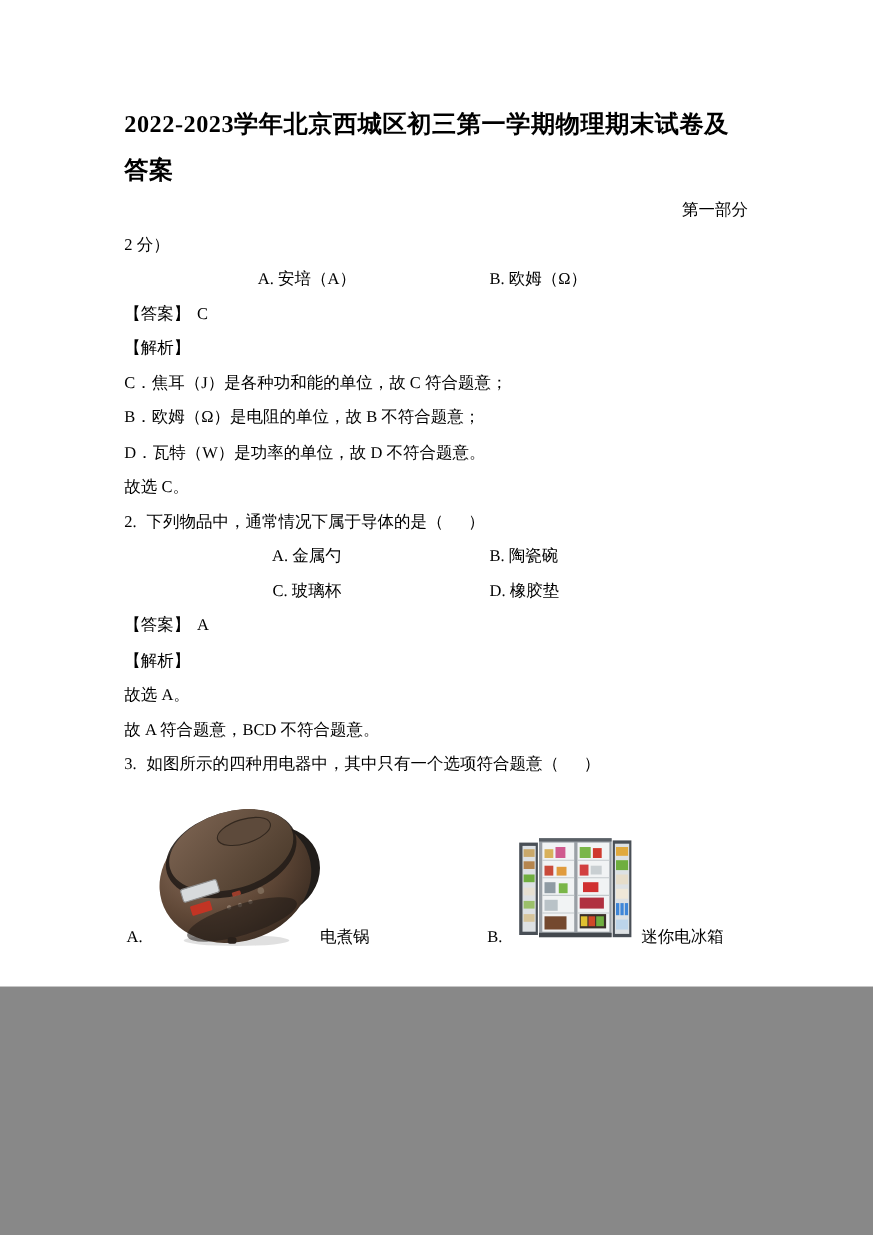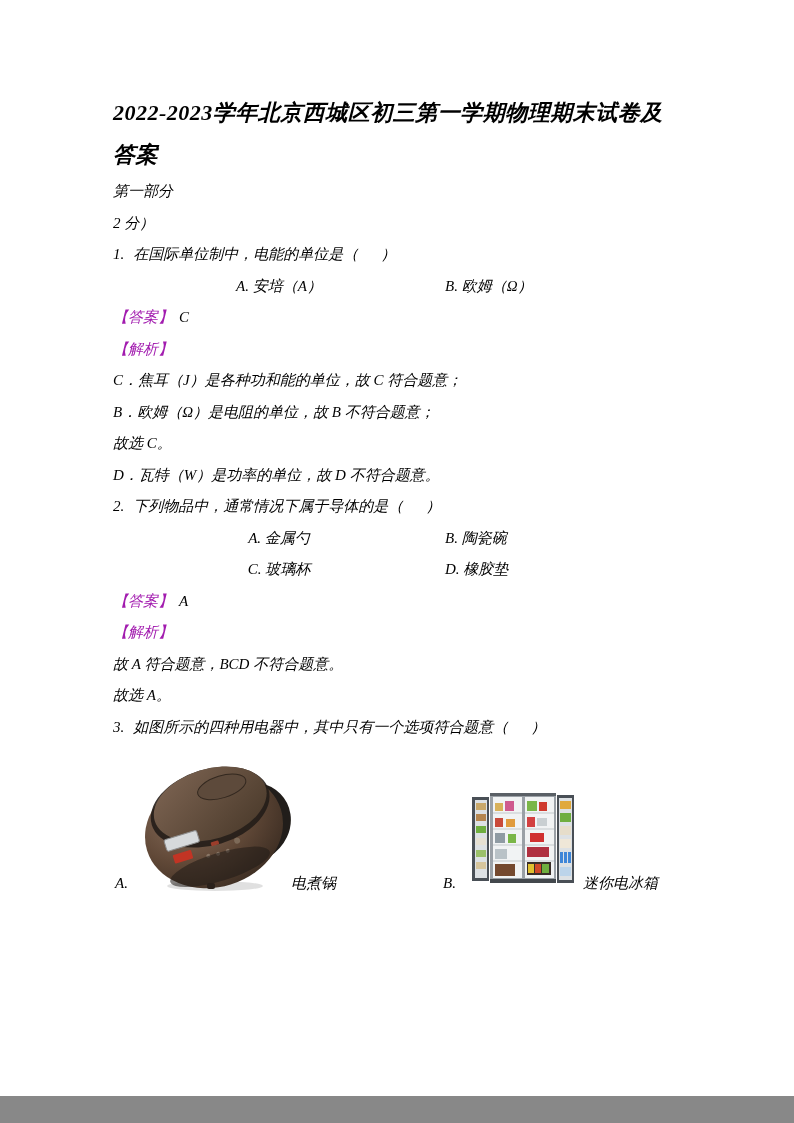--- a/index.html
+++ b/index.html
@@ -1,47 +1,46 @@
 <!DOCTYPE html>
 <html><head>
 <meta charset="utf-8">
 <style>
   html,body{margin:0;padding:0;background:#888;}
   .page{
     position:relative;
-    width:794px;height:1096px;
+    width:794px;height:897px;
     background:#ffffff;
     margin:0 auto;
     overflow:hidden;
     font-family:"Liberation Serif","DejaVu Serif",serif;
     color:#000;
-    font-style:italic;
   }
   .content{
     position:absolute;
     left:113px;top:0;
     width:567px;
   }
   .title{
     margin:92px 0 0 0;
     font-size:22px;
     line-height:42px;
     font-weight:bold;
     letter-spacing:0.5px;
   }
   .line{
     margin:0;
     font-size:15px;
     line-height:31.5px;
     white-space:pre-wrap;
   }
-  .center{text-align:left;}
+  .center{text-align:right;}
   .opt-row{display:flex;text-align:center;}
   .opt-left{display:inline-block;width:332px;}
-  .blue{color:#a21caf;}
+  .blue{color:#000000;}
   .ans{margin-left:6px;}
   .qnum{margin-right:9px;}
   .figure-row{
     position:relative;
     height:160px;
   }
   .fig-label,.fig-caption{
     position:absolute;
     font-size:15px;
     line-height:20px;
@@ -53,45 +52,44 @@
 
 <div class="page">
   <div class="content">
 
     <h1 class="title">2022-2023学年北京西城区初三第一学期物理期末试卷及答案</h1>
 
     <p class="line center">第一部分</p>
 
     <p class="line">2 分）</p>
 
-    <p class="line"><span class="qnum">1.</span><span>在国际单位制中，电能的单位是（      ）</span></p>
     <div class="line opt-row">
       <span class="opt-left">A. 安培（A）</span>
       <span>B. 欧姆（Ω）</span>
     </div>
     <p class="line"><span class="blue">【答案】</span><span class="ans">C</span></p>
     <p class="line"><span class="blue">【解析】</span></p>
     <p class="line">C．焦耳（J）是各种功和能的单位，故 C 符合题意；</p>
     <p class="line">B．欧姆（Ω）是电阻的单位，故 B 不符合题意；</p>
+    <p class="line">D．瓦特（W）是功率的单位，故 D 不符合题意。</p>
     <p class="line">故选 C。</p>
-    <p class="line">D．瓦特（W）是功率的单位，故 D 不符合题意。</p>
 
     <p class="line"><span class="qnum">2.</span><span>下列物品中，通常情况下属于导体的是（      ）</span></p>
     <div class="line opt-row">
       <span class="opt-left">A. 金属勺</span>
       <span>B. 陶瓷碗</span>
     </div>
     <div class="line opt-row">
       <span class="opt-left">C. 玻璃杯</span>
       <span>D. 橡胶垫</span>
     </div>
     <p class="line"><span class="blue">【答案】</span><span class="ans">A</span></p>
     <p class="line"><span class="blue">【解析】</span></p>
+    <p class="line">故选 A。</p>
     <p class="line">故 A 符合题意，BCD 不符合题意。</p>
-    <p class="line">故选 A。</p>
 
     <p class="line"><span class="qnum">3.</span><span>如图所示的四种用电器中，其中只有一个选项符合题意（      ）</span></p>
 
     <div class="figure-row">
 
       <svg class="fig-img" style="left:28px;top:12px;" width="156" height="138" viewBox="0 0 156 138" aria-hidden="true">
         <defs>
           <radialGradient id="rcBody" cx="38%" cy="30%" r="80%">
             <stop offset="0%" stop-color="#8d7260"></stop>
             <stop offset="55%" stop-color="#604837"></stop>

